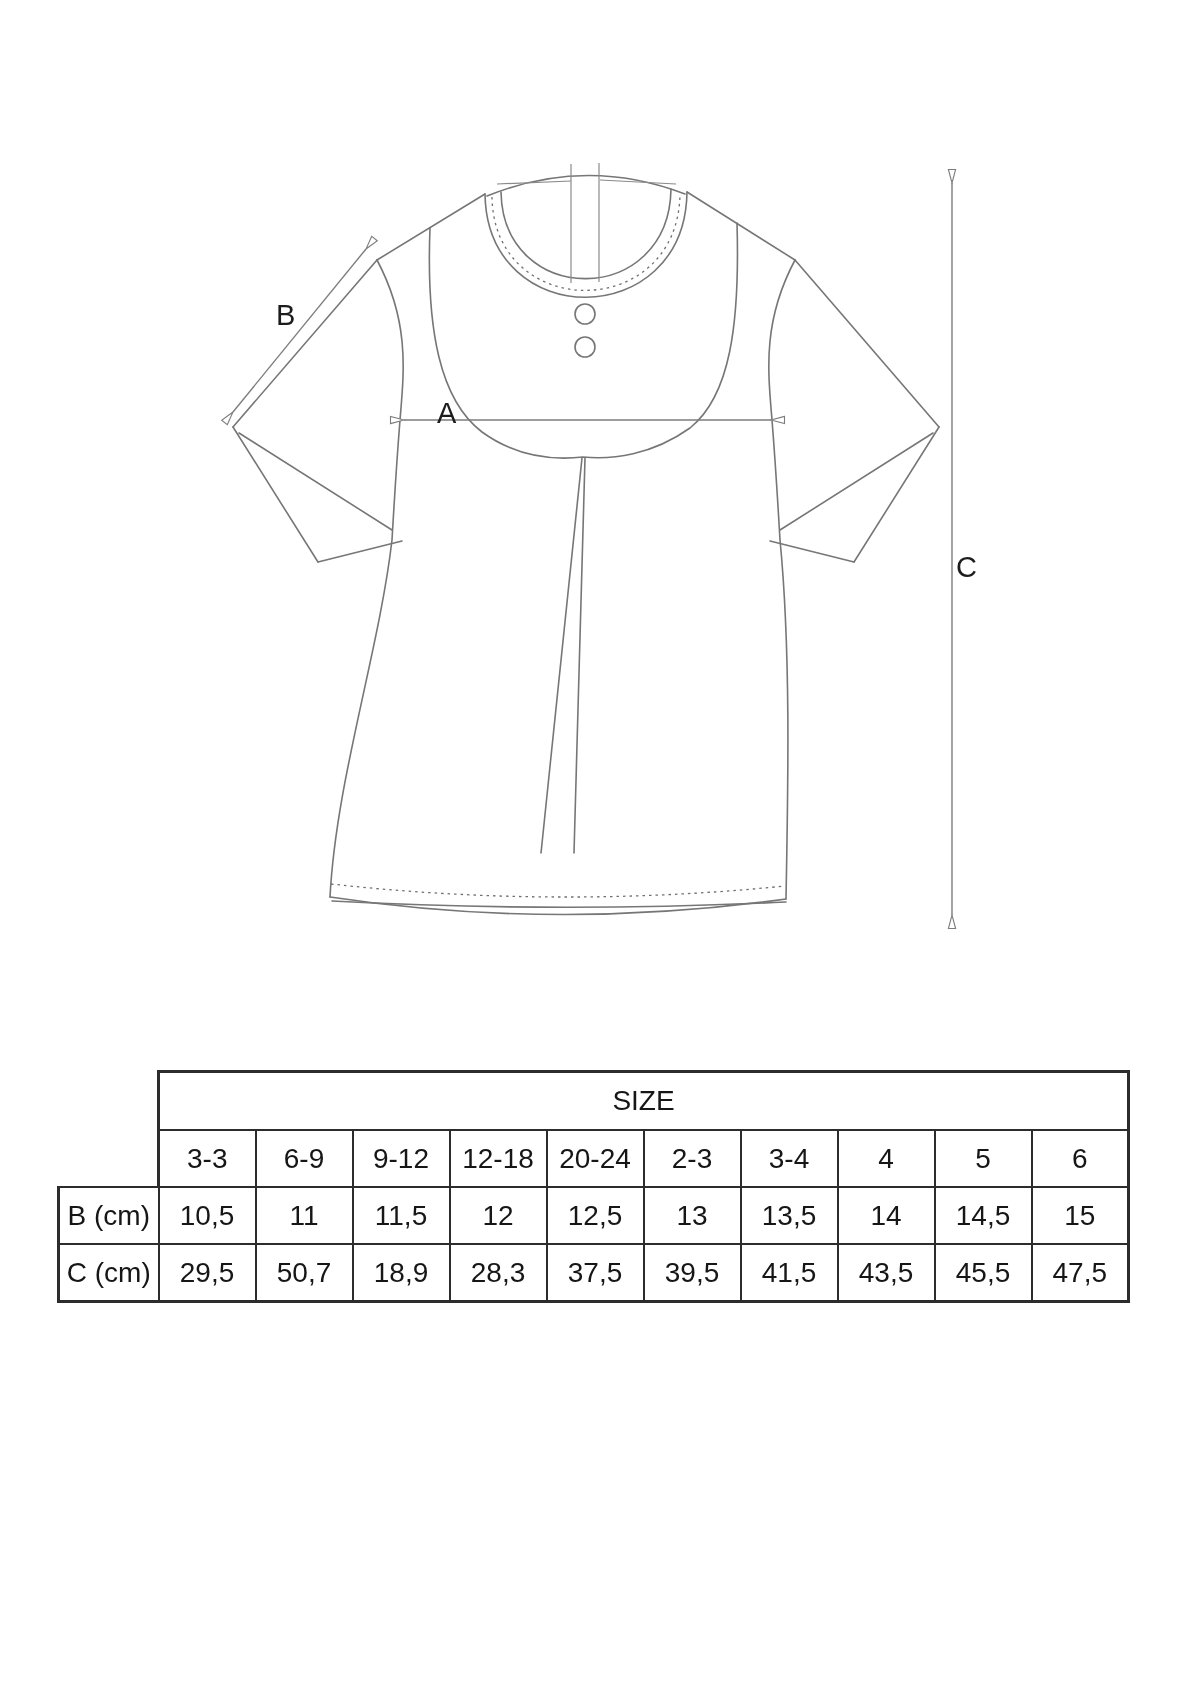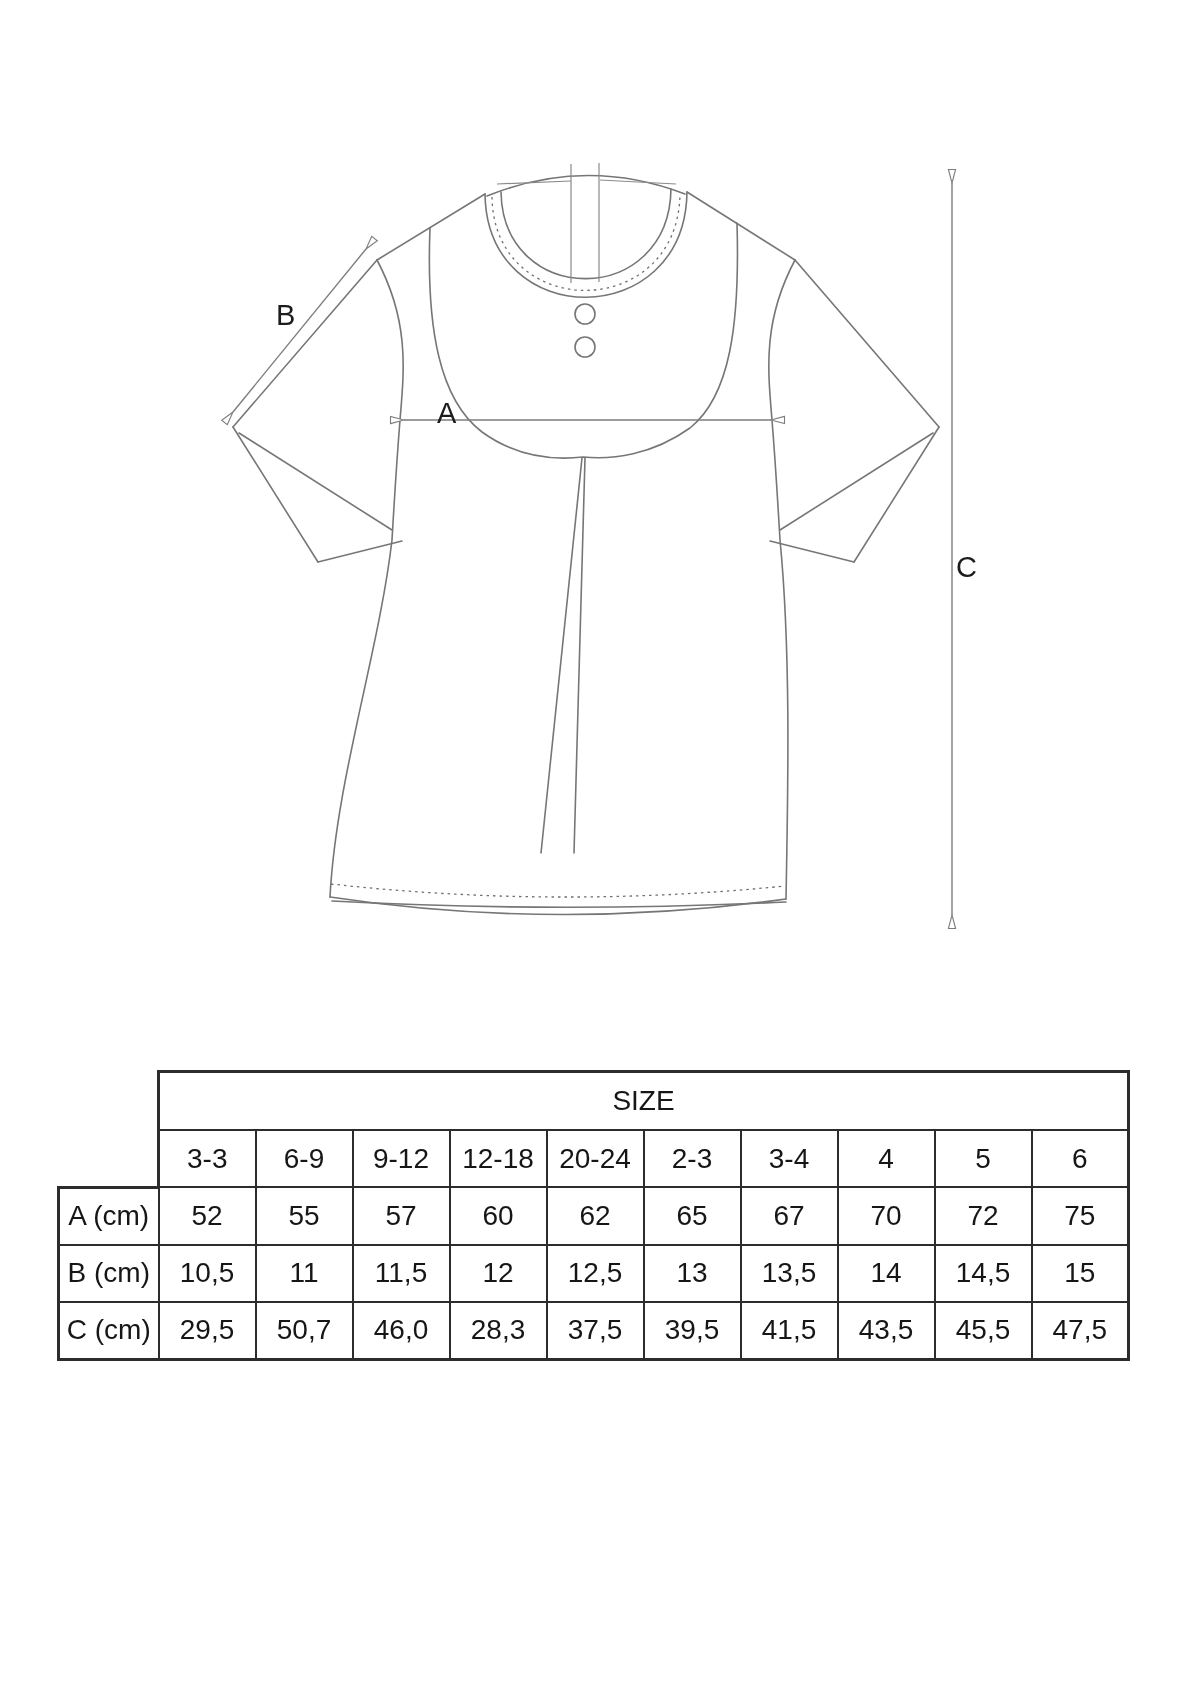--- a/index.html
+++ b/index.html
@@ -132,50 +132,37 @@
       <td>9-12</td>
       <td>12-18</td>
       <td>20-24</td>
       <td>2-3</td>
       <td>3-4</td>
       <td>4</td>
       <td>5</td>
       <td class="br">6</td>
     </tr>
     <tr>
-      <td class="bl bt">A (cm)</td>
-      <td>52</td>
-      <td>55</td>
-      <td>57</td>
-      <td>60</td>
-      <td>62</td>
-      <td>65</td>
-      <td>67</td>
-      <td>70</td>
-      <td>72</td>
-      <td class="br">75</td>
-    </tr>
-    <tr>
       <td class="bl">B (cm)</td>
       <td>10,5</td>
       <td>11</td>
       <td>11,5</td>
       <td>12</td>
       <td>12,5</td>
       <td>13</td>
       <td>13,5</td>
       <td>14</td>
       <td>14,5</td>
       <td class="br">15</td>
     </tr>
     <tr>
       <td class="bl bb">C (cm)</td>
       <td class="bb">29,5</td>
       <td class="bb">50,7</td>
-      <td class="bb">46,0</td>
+      <td class="bb">18,9</td>
       <td class="bb">28,3</td>
       <td class="bb">37,5</td>
       <td class="bb">39,5</td>
       <td class="bb">41,5</td>
       <td class="bb">43,5</td>
       <td class="bb">45,5</td>
       <td class="bb br">47,5</td>
     </tr>
   </tbody>
     </table>

